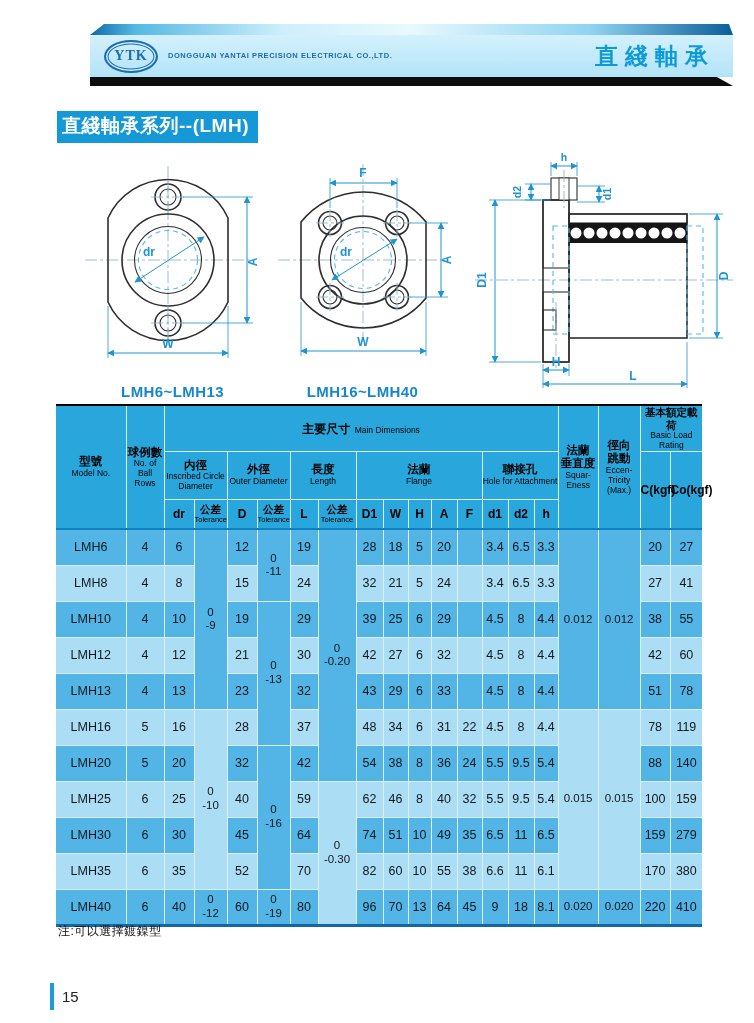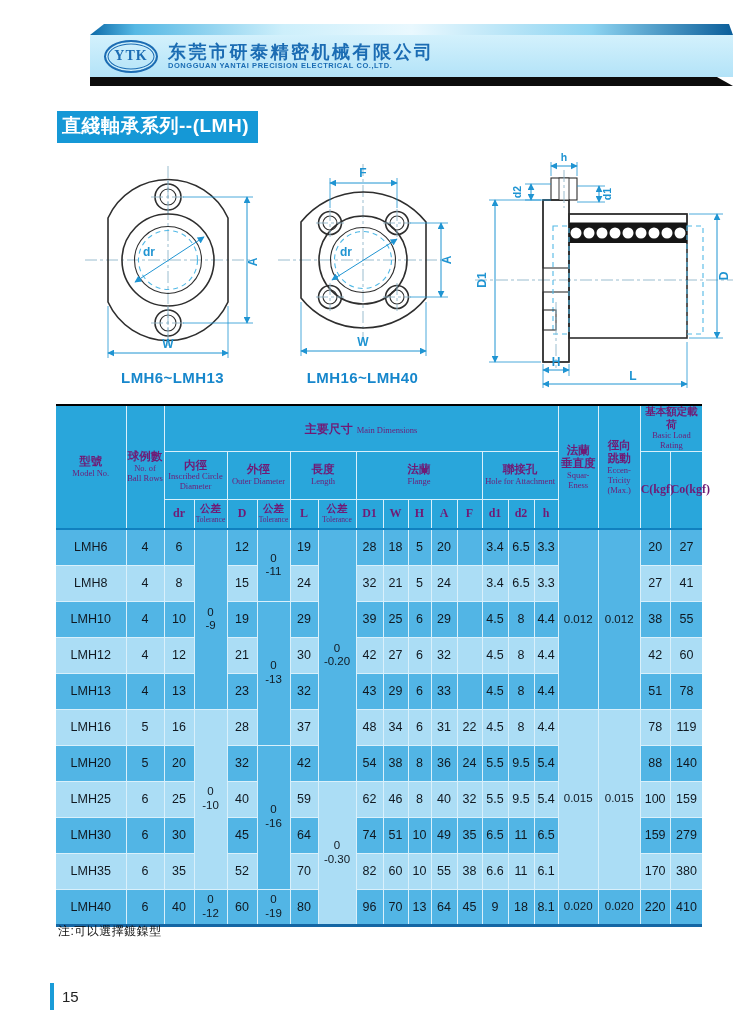--- a/index.html
+++ b/index.html
@@ -24,36 +24,36 @@
   .company-cn{color:#1b6cb3;font-weight:bold;font-size:18px;letter-spacing:2.5px;
     font-family:"Liberation Serif",serif;}
   .company-en{color:#1b6cb3;font-weight:bold;font-size:7.5px;letter-spacing:0.55px;}
   .banner-title{margin-left:auto;color:#0c9bd8;font-size:23px;font-weight:bold;letter-spacing:7px;padding-right:4px;white-space:nowrap;}
   
   .section-title{position:absolute;left:57px;top:111px;background:#1598d6;color:#fff;
     font-size:19px;font-weight:bold;padding:2px 9px 4px 5px;letter-spacing:0.5px;}
   
   .drawings{position:absolute;left:75px;top:150px;width:670px;display:flex;}
   .drawing{display:flex;flex-direction:column;align-items:center;}
-  .caption{color:#1787cc;font-weight:bold;font-size:15px;margin-top:7px;letter-spacing:0.4px;}
+  .caption{color:#1787cc;font-weight:bold;font-size:15px;margin-top:21px;letter-spacing:0.4px;}
   svg .ol{fill:none;stroke:#2e2e2e;stroke-width:1.6;}
   svg .ol2{fill:none;stroke:#2e2e2e;stroke-width:1.1;}
   svg .dashc{fill:none;stroke:#52b9e6;stroke-width:1.1;stroke-dasharray:5 4;}
   svg .cl{stroke:#8fb6c9;stroke-width:0.9;stroke-dasharray:12 3 3 3;fill:none;}
   svg .dim{stroke:#1f94d2;stroke-width:1;fill:none;}
   svg .ext{stroke:#1f94d2;stroke-width:0.8;fill:none;}
   svg .dimtxt{fill:#1f94d2;font-size:12px;font-weight:bold;font-family:"Liberation Sans",sans-serif;}
   svg .dimtxt-s{fill:#1f94d2;font-size:10.5px;font-weight:bold;font-family:"Liberation Sans",sans-serif;}
   
   .catalog-table{position:absolute;left:56px;top:404px;border-collapse:collapse;table-layout:fixed;
     width:646px;border-top:2.5px solid #000;border-bottom:3px solid #1466a4;}
   .catalog-table th,.catalog-table td{border:1.5px solid #d9f0fb;padding:0;text-align:center;vertical-align:middle;}
   .catalog-table tr>*:first-child{border-left:none;}
   .catalog-table tr>*:last-child{border-right:none;}
-  .catalog-table thead th{background:#29a6db;color:#701a75;font-family:Liberation Serif, serif;}
+  .catalog-table thead th{background:#29a6db;color:#000000;}
   .catalog-table thead{border-bottom:2px solid #1080bf;}
   .catalog-table thead tr.h1{height:26px;}
   .catalog-table thead tr.h2{height:48px;}
   .catalog-table thead tr.h3{height:30px;}
   .cn{font-size:11.5px;font-weight:bold;line-height:1.2;}
   .cn-lg{font-size:12px;font-weight:bold;}
   .en{font-size:8.5px;font-weight:normal;line-height:1.15;}
   .sym{font-size:12px;font-weight:bold;}
   .catalog-table tbody tr{height:36px;margin-top:45px;}
   .catalog-table tbody td{font-size:12.5px;color:#101820;}
@@ -81,23 +81,23 @@
   </defs>
 </svg>
 
 <div class="banner">
   <div class="banner-bevel"></div>
   <div class="banner-face">
     <div class="logo-oval">
       <span>YTK</span>
     </div>
     <div class="company">
-      <div class="company-cn">东莞市研泰精密机械有限公司</div>
       <div class="company-en">DONGGUAN YANTAI PRECISION ELECTRICAL CO.,LTD.</div>
     </div>
+    <div class="banner-title">直綫軸承</div>
   </div>
   <div class="banner-shadow"></div>
 </div>
 
 <div class="section-title">直綫軸承系列--(LMH)</div>
 
 <div class="drawings">
 
   <div class="drawing">
     <svg width="195" height="212" viewBox="0 0 195 212">

